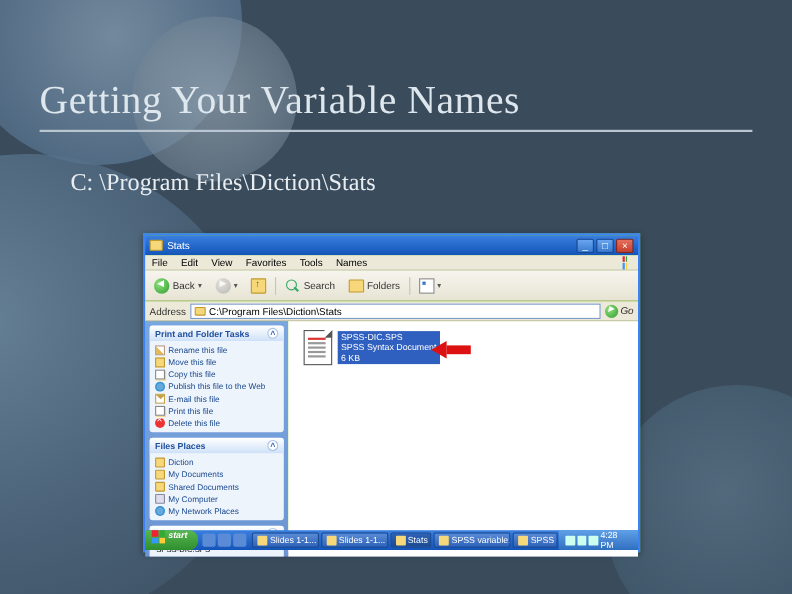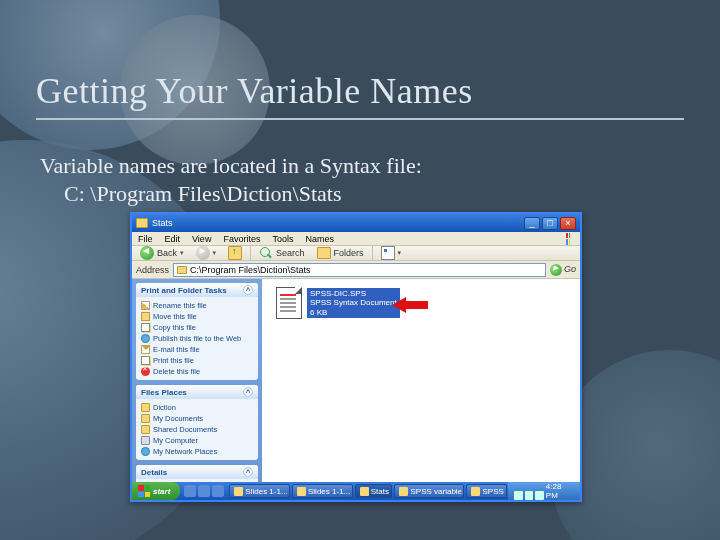--- a/index.html
+++ b/index.html
@@ -40,21 +40,21 @@
   .titlebar .folder-ic { width: 12px; height: 10px; background: #f6d77a; border: 1px solid #c29a2f; border-radius: 1px; }
   .winbtns { display: flex; gap: 2px; }
   .winbtn { width: 16px; height: 13px; background: linear-gradient(#6aa6f0,#3a7bd0); border: 1px solid #1b4a8f; border-radius: 2px; color: #fff; text-align: center; line-height: 11px; font-size: 9px; cursor: pointer; }
   .winbtn.close { background: linear-gradient(#e86f5e,#c4402c); border-color: #8a2617; }
 
   .menubar { height: 14px; background: #ece9d8; border-bottom: 1px solid #c8c4b0; display: flex; align-items: center; color: #000; }
   .menubar span { padding: 0 6px; cursor: default; }
   .xp-flag { margin-left: auto; width: 16px; height: 12px; margin-right: 4px; display: grid; grid-template-columns: 1fr 1fr; grid-template-rows: 1fr 1fr; gap: 1px; }
   .xp-flag i:nth-child(1){background:#e23;} .xp-flag i:nth-child(2){background:#3a3;} .xp-flag i:nth-child(3){background:#39f;} .xp-flag i:nth-child(4){background:#fc3;}
 
-  .toolbar { height: 15px; background: linear-gradient(#f6f5ee,#e7e4d4); border-bottom: 1px solid #c8c4b0; display: flex; align-items: center; gap: 4px; padding: 0 4px; color: #333; }
+  .toolbar { height: 28px; background: linear-gradient(#f6f5ee,#e7e4d4); border-bottom: 1px solid #c8c4b0; display: flex; align-items: center; gap: 4px; padding: 0 4px; color: #333; }
   .tb-btn { display: flex; align-items: center; gap: 3px; padding: 1px 4px; cursor: pointer; }
   .tb-ic { width: 14px; height: 14px; border-radius: 50%; display: inline-block; }
   .ic-back { background: radial-gradient(circle at 35% 35%, #8fe27e, #2f9a2f); position: relative; }
   .ic-back::after { content: "◀"; position: absolute; left: 3px; top: 0; font-size: 8px; color: #fff; }
   .ic-fwd { background: radial-gradient(circle at 35% 35%, #d7d7d7, #9a9a9a); position: relative; opacity:.6;}
   .ic-fwd::after { content: "▶"; position: absolute; left: 4px; top: 0; font-size: 8px; color: #fff; }
   .ic-up { width:14px;height:14px;background:#f6d77a;border:1px solid #c29a2f;border-radius:1px;position:relative;}
   .ic-up::after{content:"↑";position:absolute;left:3px;top:-1px;font-size:9px;color:#2a7a2a;font-weight:bold;}
   .ic-search { width:14px;height:14px;position:relative;}
   .ic-search::before{content:"";position:absolute;width:8px;height:8px;border:1.5px solid #3a6;border-radius:50%;left:1px;top:1px;}
@@ -105,44 +105,43 @@
   .file .label{ font-size:8px;color:#000;line-height:1.15;}
   .file .label .sub{ display:block;color:inherit;}
 
   .red-arrow{ position:absolute; left:130px; top:18px; width:36px;height:16px; }
   .red-arrow .shaft{position:absolute;right:0;top:4px;width:22px;height:8px;background:#d11;}
   .red-arrow .head{position:absolute;left:0;top:0;width:0;height:0;border-top:8px solid transparent;border-bottom:8px solid transparent;border-right:14px solid #d11;}
   .red-arrow::after{content:"";position:absolute;inset:0;border:1px solid #800;pointer-events:none;opacity:.0;}
 
   
   .taskbar { position:absolute; left:0; bottom:0; width:100%; height:18px; background:linear-gradient(#3a80e0,#1354b8); display:flex; align-items:center; font-family:Tahoma,Arial,sans-serif; font-size:8px; color:#fff;}
-  .start-btn { height:18px; background:linear-gradient(#59b74e,#2f8f2f); border-radius:0 8px 8px 0; padding:0 10px 0 6px; display:flex;align-items:center;gap:3px; font-weight:bold; font-style:italic; cursor:pointer;}
+  .start-btn { height:18px; background:linear-gradient(#59b74e,#2f8f2f); border-radius:0 8px 8px 0; padding:0 10px 0 6px; display:flex;align-items:flex-start;gap:3px; font-weight:bold; font-style:italic; cursor:pointer;}
   .start-btn .orb{width:12px;height:12px;display:grid;grid-template-columns:1fr 1fr;grid-template-rows:1fr 1fr;gap:1px;}
   .start-btn .orb i:nth-child(1){background:#e23;} .start-btn .orb i:nth-child(2){background:#3a3;} .start-btn .orb i:nth-child(3){background:#39f;} .start-btn .orb i:nth-child(4){background:#fc3;}
   .ql{ display:flex;gap:2px;padding:0 4px;}
   .ql i{width:12px;height:12px;background:#5a8bd6;border-radius:2px;display:inline-block;}
   .task{ height:14px;background:linear-gradient(#5a8bd6,#2f63b8);border:1px solid #1b4a8f;border-radius:2px;margin:0 1px;padding:0 4px;display:flex;align-items:center;gap:2px;max-width:70px;overflow:hidden;white-space:nowrap; cursor:pointer;}
   .task.active{background:linear-gradient(#2f63b8,#1b4a8f);}
   .task i{width:9px;height:9px;background:#f6d77a;border-radius:1px;display:inline-block;flex-shrink:0;}
-  .tray{ margin-left:auto;height:18px;background:linear-gradient(#5fa0e8,#2f6fc0);display:flex;align-items:flex-end;gap:2px;padding:0 6px;}
+  .tray{ margin-left:auto;height:18px;background:linear-gradient(#5fa0e8,#2f6fc0);display:flex;align-items:center;gap:2px;padding:0 6px;}
   .tray i{width:9px;height:9px;background:#cfe;border-radius:1px;display:inline-block;}
   .clock{font-size:8px;}
 </style>
 </head>
 <body>
 
 <div class="slide">
   <div class="bg-circle c1"></div>
   <div class="bg-circle c2"></div>
   <div class="bg-circle c3"></div>
   <div class="bg-circle c4"></div>
 
   <h1 class="title">Getting Your Variable Names</h1>
   <div class="body-text">
-    <span>Variable names are located in a Syntax file:</span>
     <span class="path">C: \Program Files\Diction\Stats</span>
   </div>
 
   <div class="explorer">
     <div class="titlebar">
       <div class="left">
         <span class="folder-ic"></span>
         <span>Stats</span>
       </div>
       <div class="winbtns">

